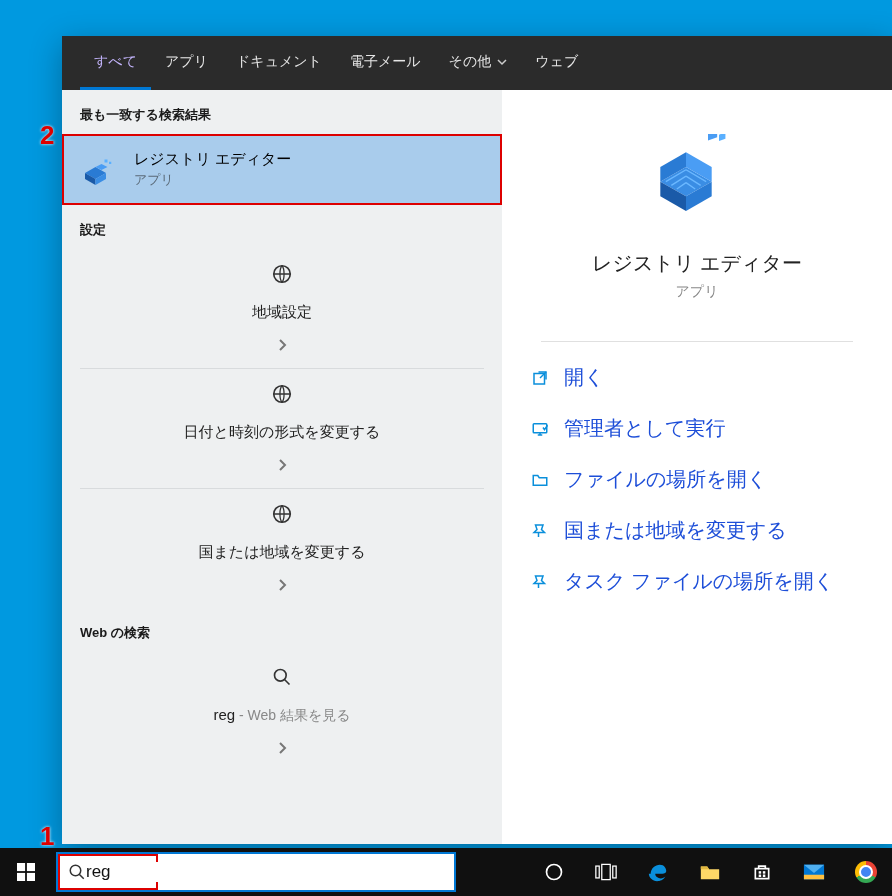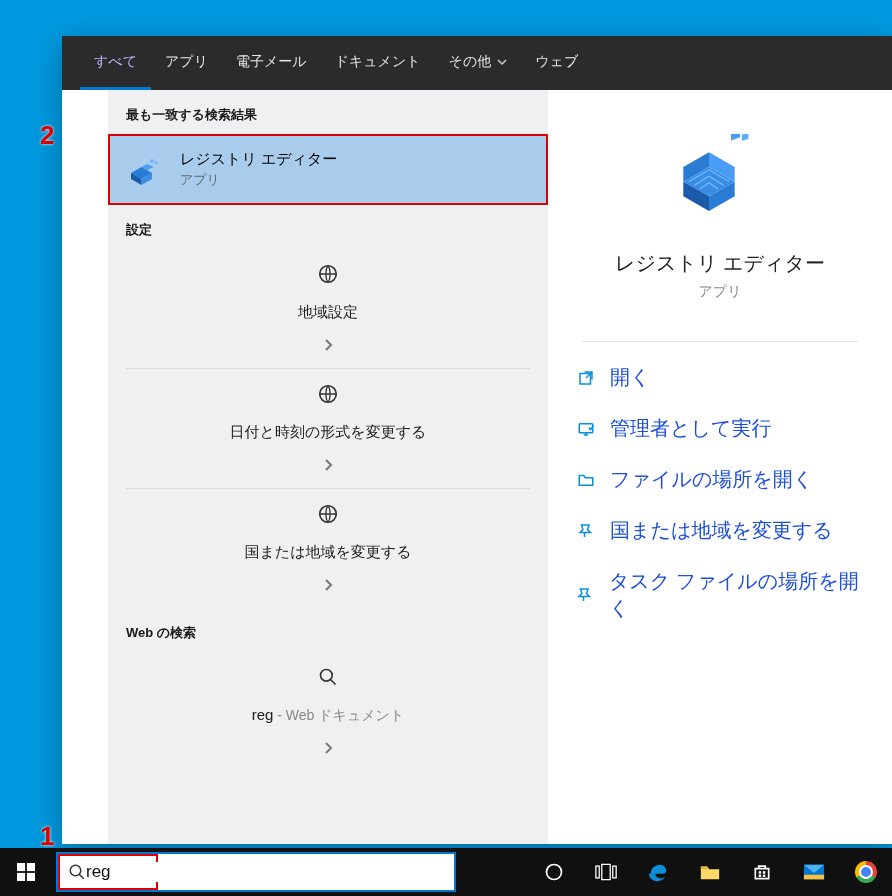--- a/index.html
+++ b/index.html
@@ -3,21 +3,21 @@
   <meta charset="utf-8">
   <style>
     * { margin: 0; padding: 0; box-sizing: border-box; font-family: 'Segoe UI', 'Yu Gothic UI', Meiryo, sans-serif; }
     body { width: 892px; height: 896px; background: #0099e0; overflow: hidden; position: relative; }
     .search-panel { position: absolute; left: 62px; top: 36px; width: 830px; height: 808px; background: #fff; box-shadow: 0 8px 30px rgba(0,0,0,.3); }
     .tabs-bar { background: #2b2b2b; height: 54px; display: flex; align-items: stretch; padding: 0 18px; gap: 0; }
     .tab { color: #e6e6e6; font-size: 14px; padding: 0 14px; display: flex; align-items: center; cursor: pointer; border-bottom: 3px solid transparent; }
     .tab.active { border-bottom-color: #0078d4; color: #c4b5fd; }
     .tab .chev { margin-left: 6px; display: inline-flex; }
     .body { display: flex; height: calc(100% - 54px); }
-    .left-col { width: 440px; background: #eef0f1; overflow-y: auto; margin-left: 46px; }
+    .left-col { width: 440px; background: #eef0f1; overflow-y: auto; }
     .right-col { flex: 1; background: #fff; padding-top: 44px; display: flex; flex-direction: column; align-items: center; }
     .section-label { font-size: 13px; font-weight: 600; color: #1a1a1a; padding: 16px 18px 10px; }
     .best-match { background: #a9ccec; border: 2px solid #d00; margin: 0 0 0 0; padding: 14px 18px; display: flex; align-items: center; gap: 16px; position: relative; }
     .best-match-icon { width: 36px; height: 36px; display: flex; align-items: center; justify-content: center; }
     .bm-title { font-size: 15px; color: #000; }
     .bm-sub { font-size: 13px; color: #5a6a78; margin-top: 2px; }
     .list-item { display: flex; align-items: center; padding: 12px 18px; gap: 16px; cursor: pointer; flex-direction: column; }
     .li-icon { width: 26px; height: 26px; display: flex; align-items: center; justify-content: center; color: #3a3a3a; }
     .li-text { flex: 1; font-size: 15px; color: #222; }
     .li-sub { color: #888; font-size: 14px; }
@@ -48,24 +48,24 @@
 
 <div class="search-panel">
   <div class="tabs-bar">
     <div class="tab active">
         <span>すべて</span>
       </div>
     <div class="tab">
         <span>アプリ</span>
       </div>
     <div class="tab">
+        <span>ドキュメント</span>
+      </div>
+    <div class="tab">
         <span>電子メール</span>
-      </div>
-    <div class="tab">
-        <span>ドキュメント</span>
       </div>
     <div class="tab">
       <span>その他</span>
       <span class="chev">
         <svg width="10" height="10" viewBox="0 0 10 10">
             <path d="M1 3 L5 7 L9 3" stroke="#ccc" stroke-width="1.5" fill="none"></path>
           </svg>
       </span>
     </div>
     <div class="tab">
@@ -143,21 +143,21 @@
       <div class="section-label">Web の検索</div>
 
       <div class="list-item">
         <span class="li-icon">
           <svg width="20" height="20" viewBox="0 0 24 24">
               <circle cx="10" cy="10" r="7" fill="none" stroke="#333" stroke-width="2"></circle>
               <path d="M15 15 L21 21" stroke="#333" stroke-width="2"></path>
             </svg>
         </span>
         <span class="li-text">
-          <span>reg</span><span class="li-sub"> - Web ドキュメント</span>
+          <span>reg</span><span class="li-sub"> - Web 結果を見る</span>
         </span>
         <span class="chev-r"><svg width="10" height="14" viewBox="0 0 10 14">
               <path d="M3 2 L8 7 L3 12" stroke="#777" stroke-width="2" fill="none"></path>
             </svg></span>
       </div>
 
     </div>
 
     <div class="right-col">
       <div class="app-icon-large">

